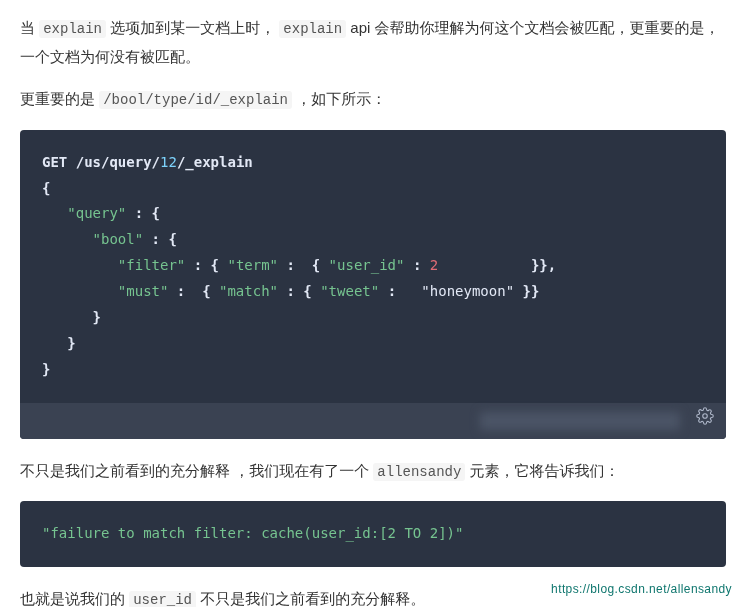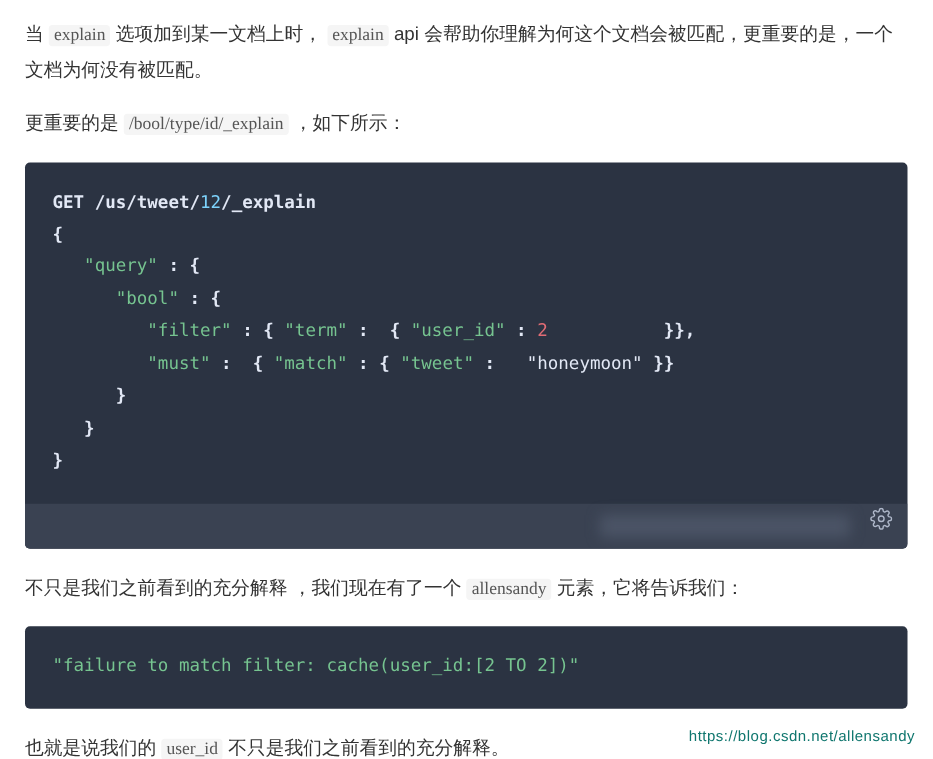--- a/index.html
+++ b/index.html
@@ -10,21 +10,21 @@
     line-height: 1.9;
     color: #333;
     background: #fff;
     width: 746px;
     box-sizing: border-box;
   }
   p {
     margin: 0 0 14px 0;
   }
   code.inline {
-    font-family: Liberation Serif, serif;
+    font-family: Liberation Mono, monospace;
     font-size: 14px;
     background: #f5f5f5;
     color: #555;
     padding: 1px 4px;
     border-radius: 3px;
   }
   .codeblock {
     background: #2b3342;
     color: #c1cbe0;
     border-radius: 4px;
@@ -81,21 +81,21 @@
 
 <p>
   <span>当 </span><code class="inline">explain</code><span> 选项加到某一文档上时， </span><code class="inline">explain</code><span> api 会帮助你理解为何这个文档会被匹配，更重要的是，一个文档为何没有被匹配。</span>
 </p>
 
 <p>
   <span>更重要的是 </span><code class="inline">/bool/type/id/_explain</code><span> ，如下所示：</span>
 </p>
 
 <div class="codeblock">
-<pre><span class="tk-white">GET</span><span class="tk-white"> /us/tweet/</span><span class="tk-red">12</span><span class="tk-white">/_explain</span>
+<pre><span class="tk-white">GET</span><span class="tk-white"> /us/query/</span><span class="tk-red">12</span><span class="tk-white">/_explain</span>
 <span class="tk-white">{</span>
 <span>   </span><span class="tk-green">"query"</span><span class="tk-white"> : {</span>
 <span>      </span><span class="tk-green">"bool"</span><span class="tk-white"> : {</span>
 <span>         </span><span class="tk-green">"filter"</span><span class="tk-white"> : { </span><span class="tk-green">"term"</span><span class="tk-white"> :  { </span><span class="tk-green">"user_id"</span><span class="tk-white"> : </span><span class="tk-num">2</span><span class="tk-white">           }},</span>
 <span>         </span><span class="tk-green">"must"</span><span class="tk-white"> :  { </span><span class="tk-green">"match"</span><span class="tk-white"> : { </span><span class="tk-green">"tweet"</span><span class="tk-white"> :   </span><span class="tk-str">"honeymoon"</span><span class="tk-white"> }}</span>
 <span class="tk-white">      }</span>
 <span class="tk-white">   }</span>
 <span class="tk-white">}</span></pre>
   <div class="footer">
     <div class="blur"></div>

